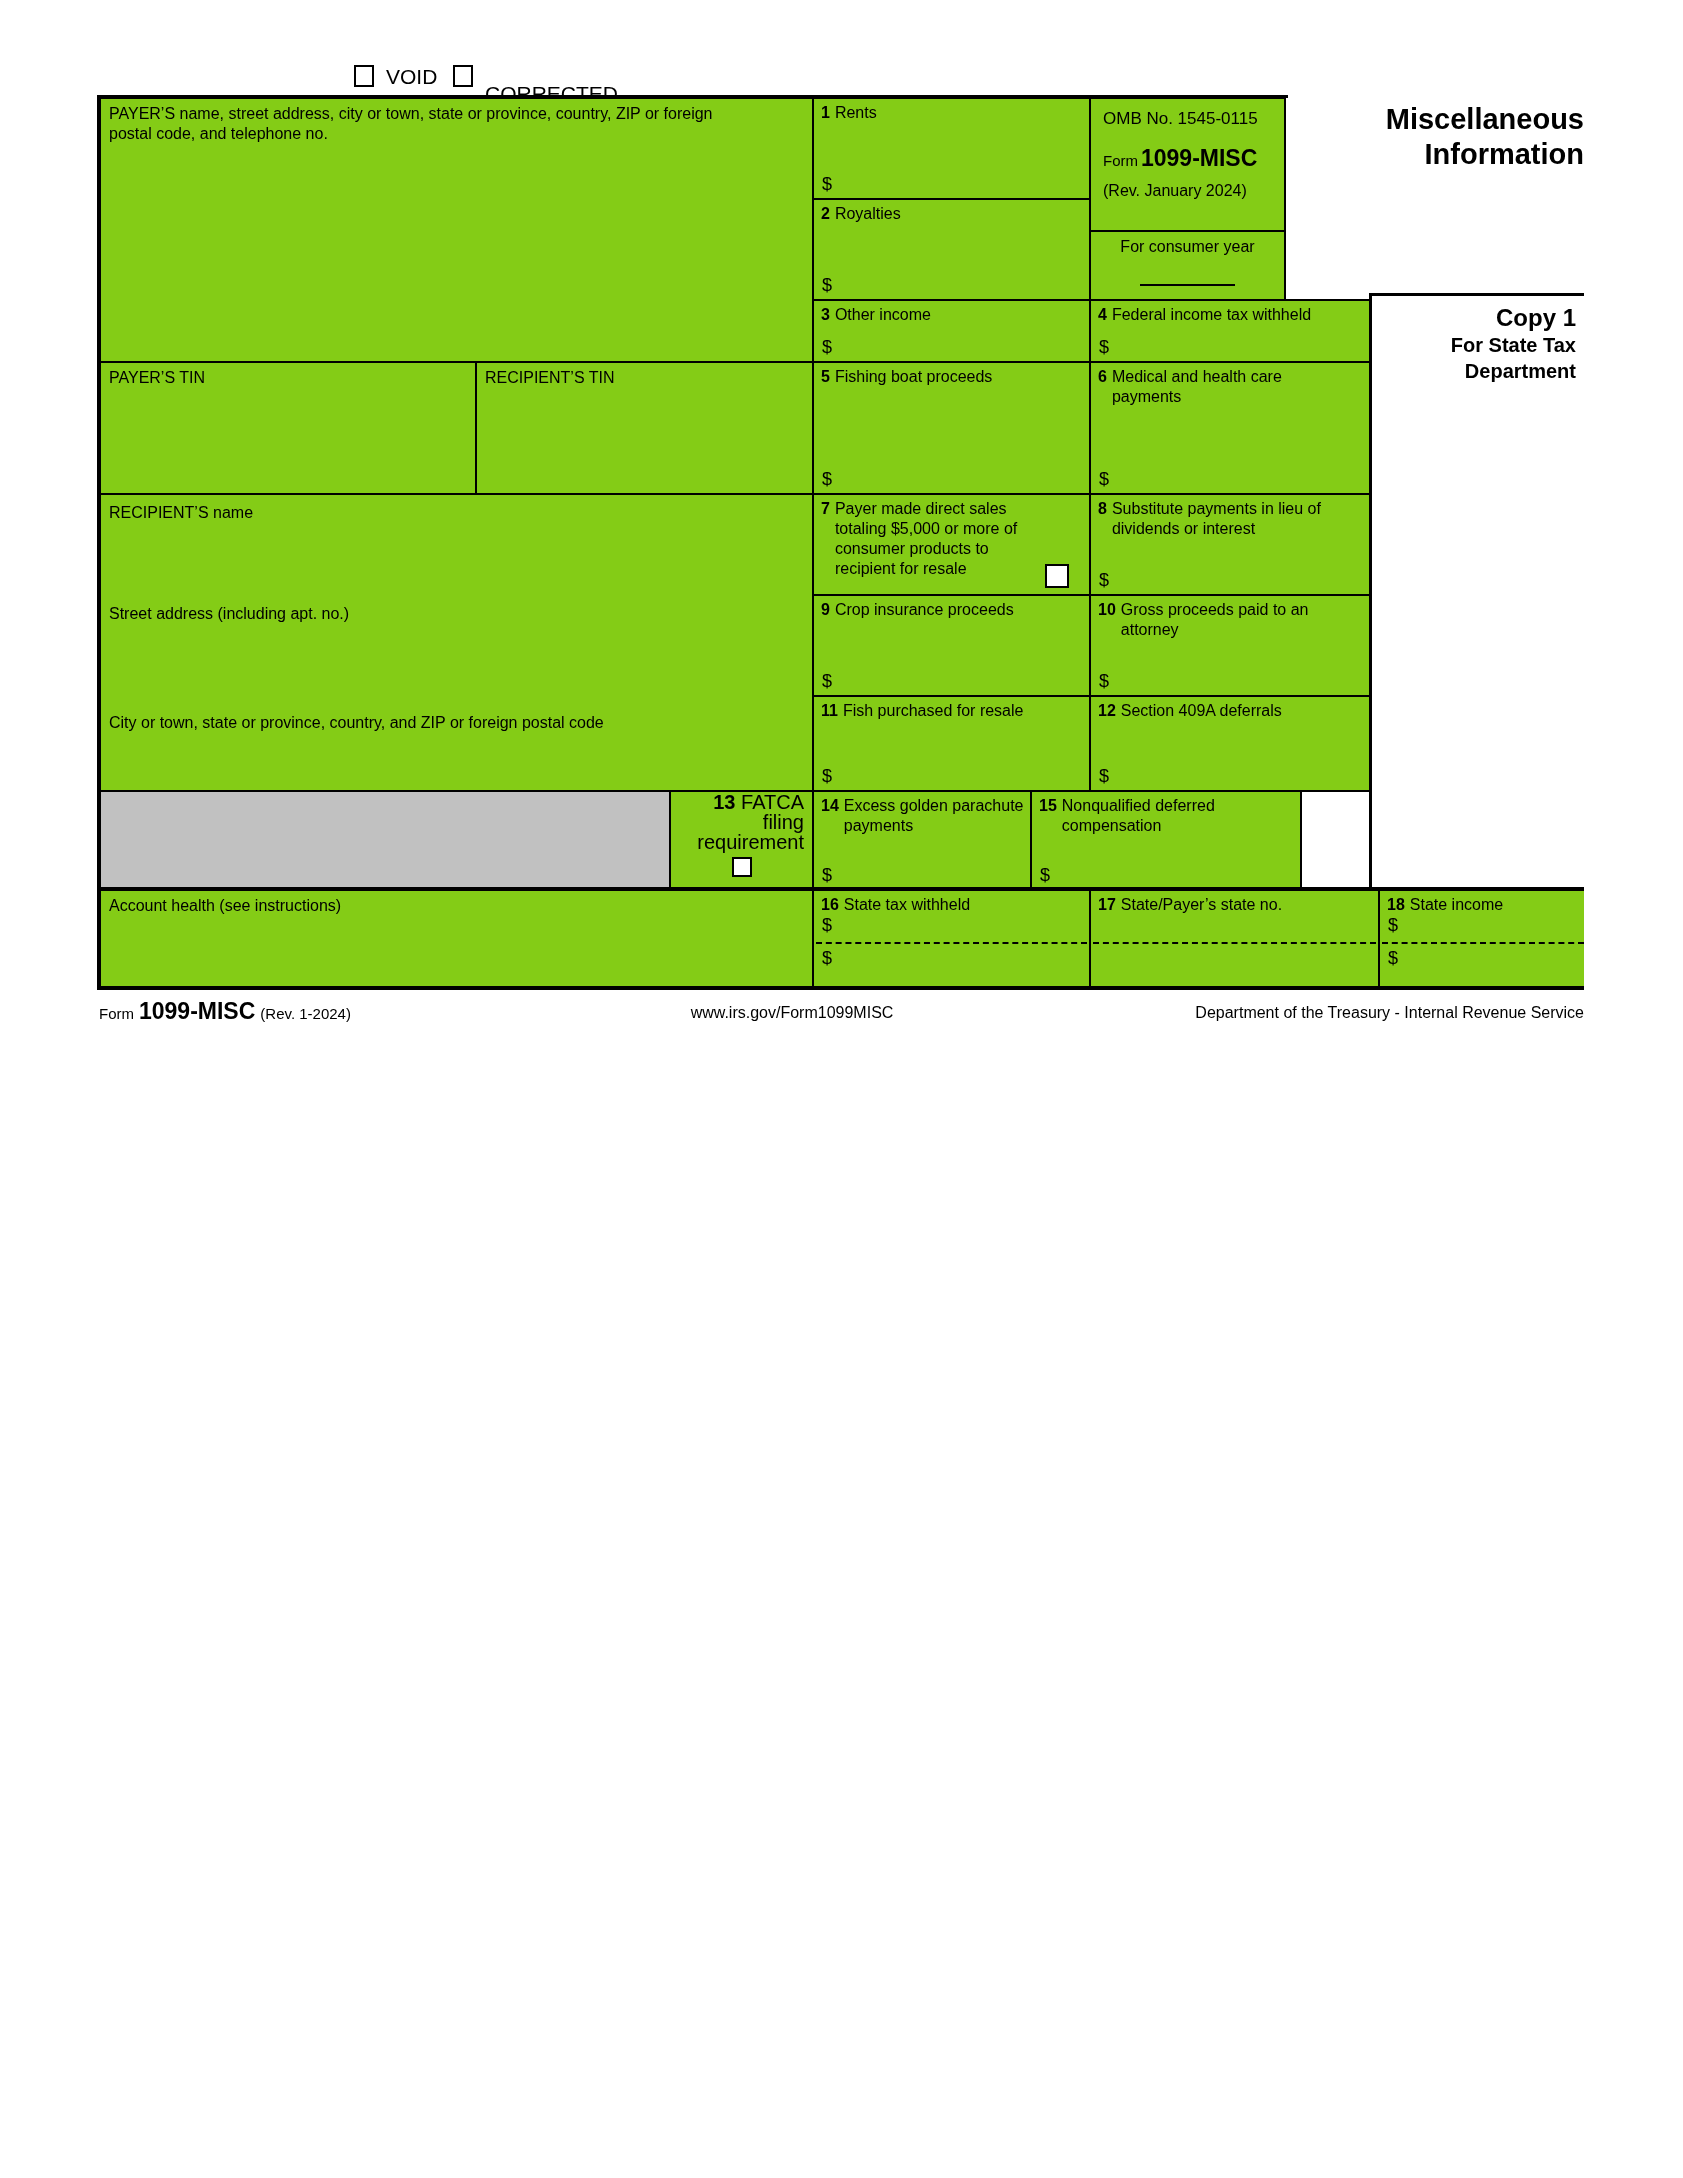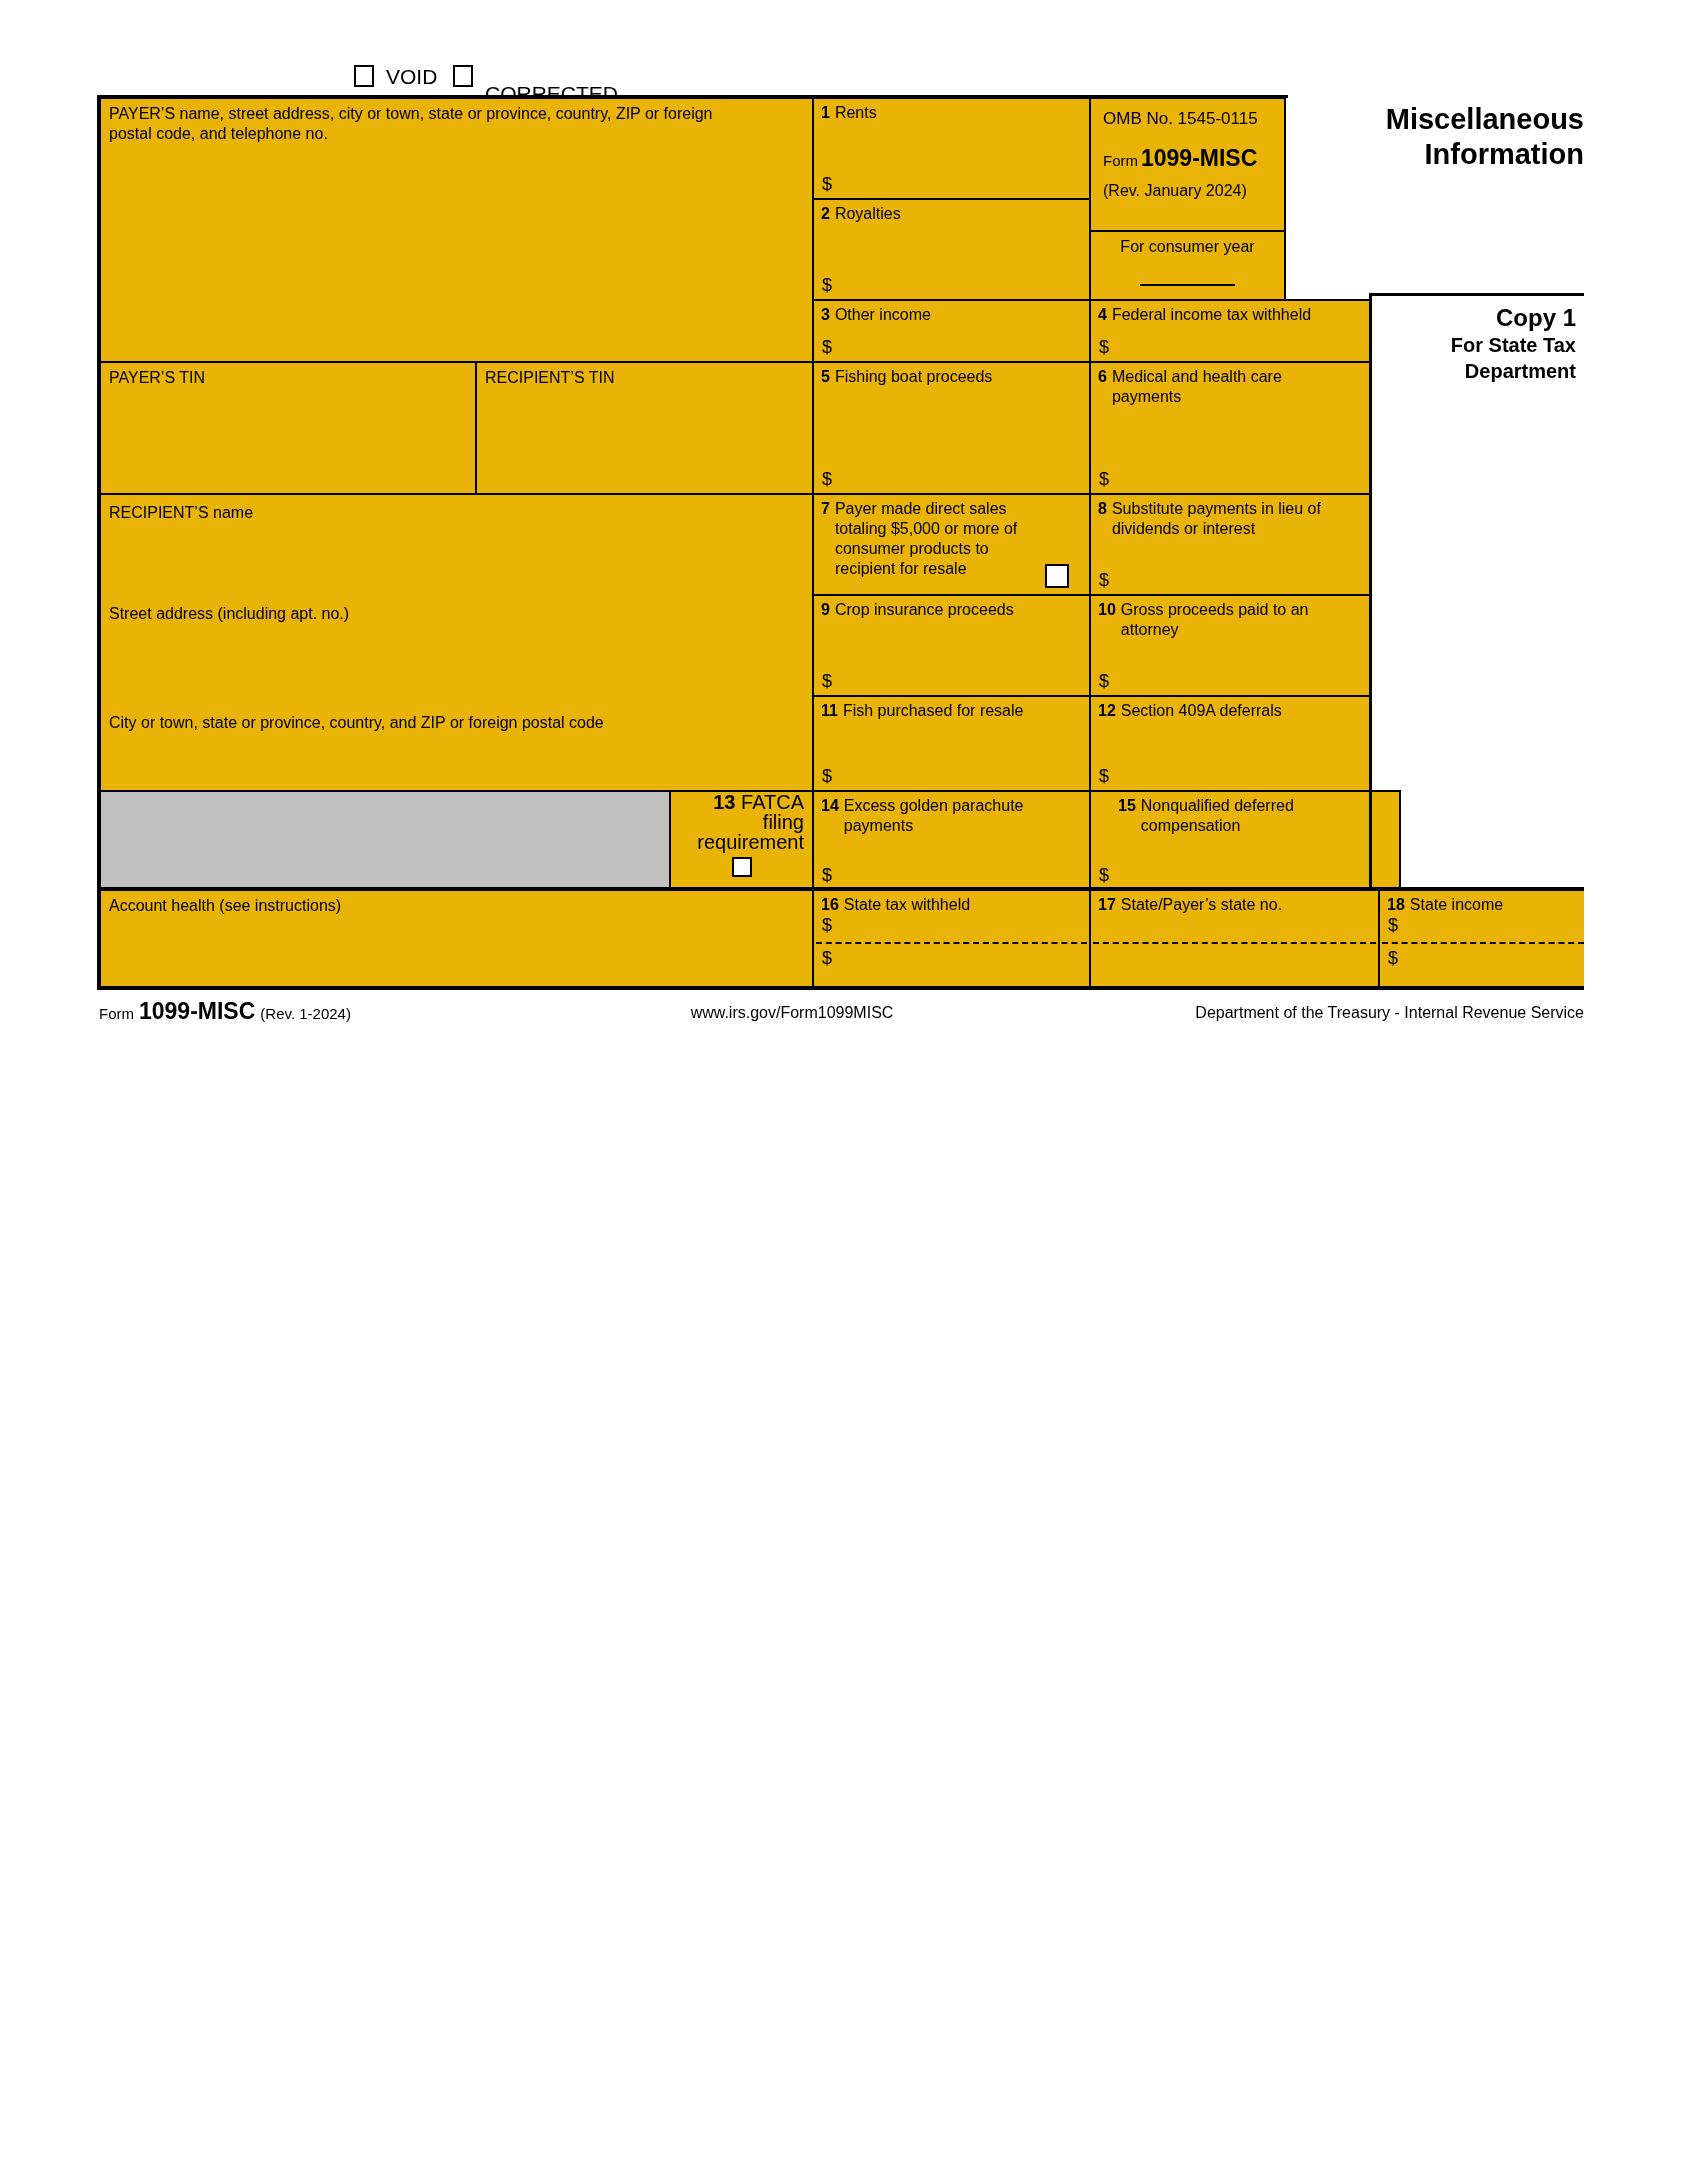--- a/index.html
+++ b/index.html
@@ -1,18 +1,18 @@
 <!DOCTYPE html>
 <html><head>
 <meta charset="utf-8">
 <style>
   html,body{margin:0;padding:0;background:#fff;}
   #page{position:relative;width:1683px;height:2178px;background:#fff;
         font-family:"Liberation Sans","DejaVu Sans",sans-serif;color:#000;}
-  .cell{position:absolute;border:2px solid #000;box-sizing:border-box;background:#eab308;}
+  .cell{position:absolute;border:2px solid #000;box-sizing:border-box;background:#84cc16;}
   .cell.gray{background:#c1c1c1;}
   .cell.noborder-right{border-right:none;}
   .lbl{display:flex;gap:5px;padding:4px 7px;font-size:16px;line-height:20px;}
   .lbl .num{font-weight:bold;flex:none;}
   .lbl .txt{max-width:226px;}
   .plain-lbl{padding:5px 8px;font-size:16px;line-height:20px;}
   .dollar{position:absolute;left:8px;bottom:3px;font-size:18px;}
   .checkbox{position:absolute;width:20px;height:22px;border:2px solid #000;box-sizing:border-box;background:#fff;}
   .cb-label{position:absolute;font-size:21px;line-height:24px;}
   .borderline{position:absolute;background:#000;}
@@ -205,21 +205,21 @@
   </div>
 
   <div class="cell" style="left:1089px;top:695px;width:282px;height:97px;">
     <div class="lbl">
       <span class="num">12</span>
       <span class="txt">Section 409A deferrals</span>
     </div>
     <div class="dollar">$</div>
   </div>
 
-  <div class="cell" style="left:1089px;top:790px;width:312px;height:101px;padding-left:20px;">
+  <div class="cell" style="left:1030px;top:790px;width:272px;height:101px;">
     <div class="lbl">
       <span class="num">15</span>
       <span class="txt">Nonqualified deferred compensation</span>
     </div>
     <div class="dollar">$</div>
   </div>
 
   <div class="cell" style="left:1089px;top:889px;width:291px;height:101px;">
     <div class="lbl">
       <span class="num">17</span>

